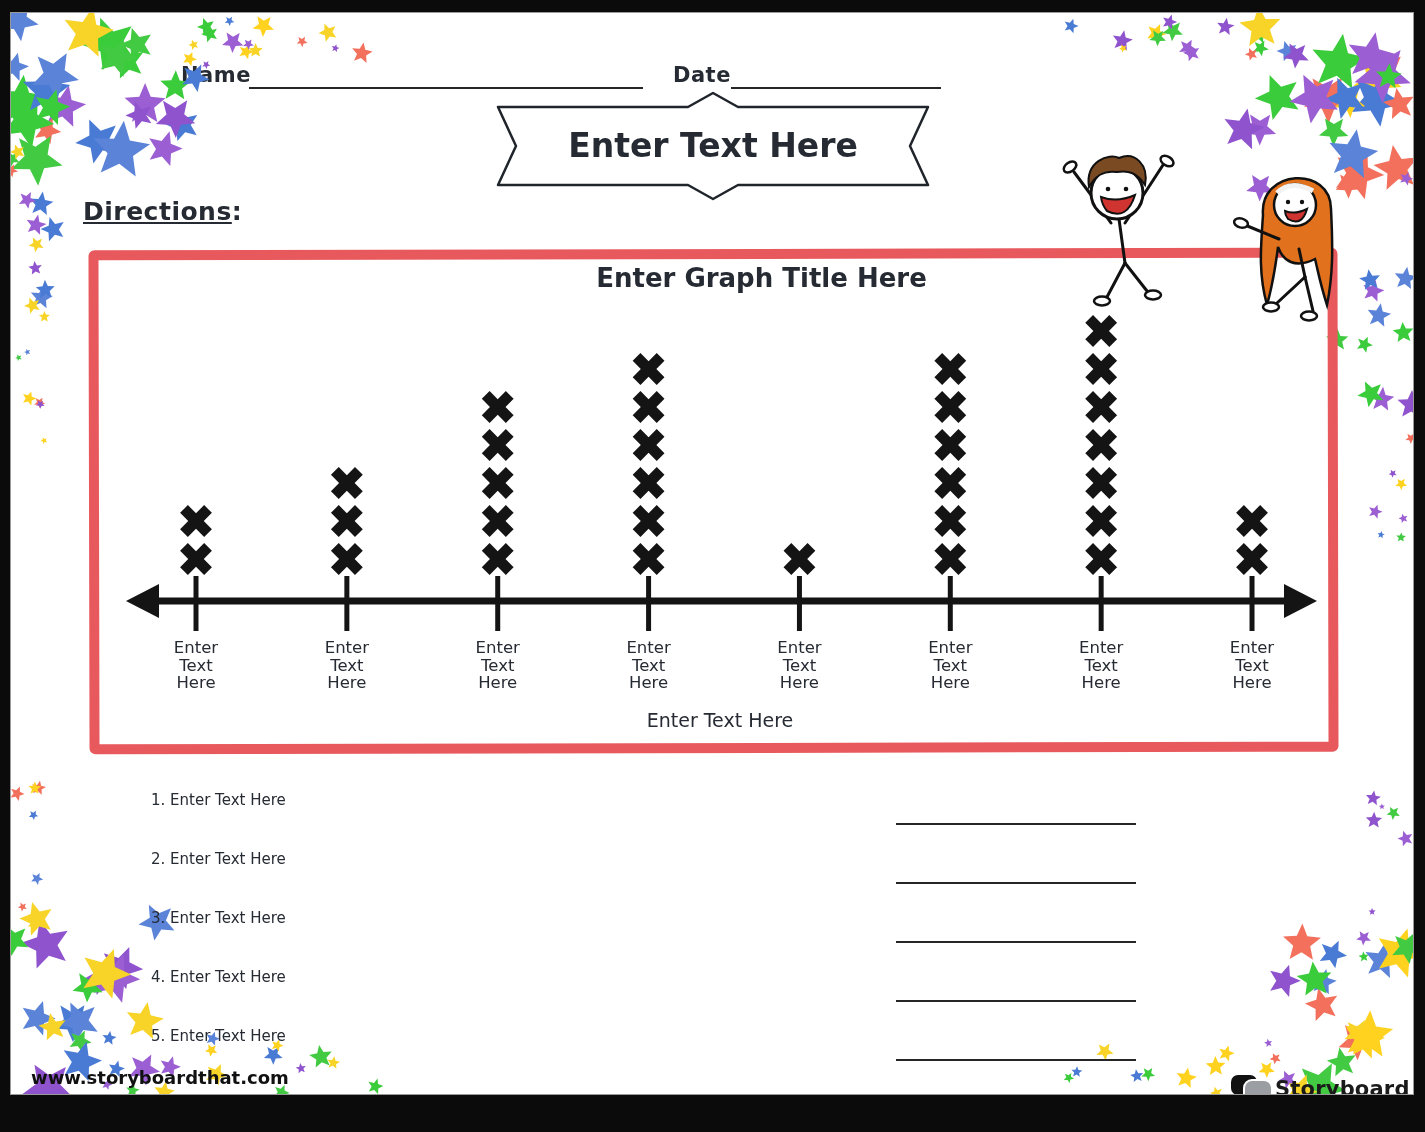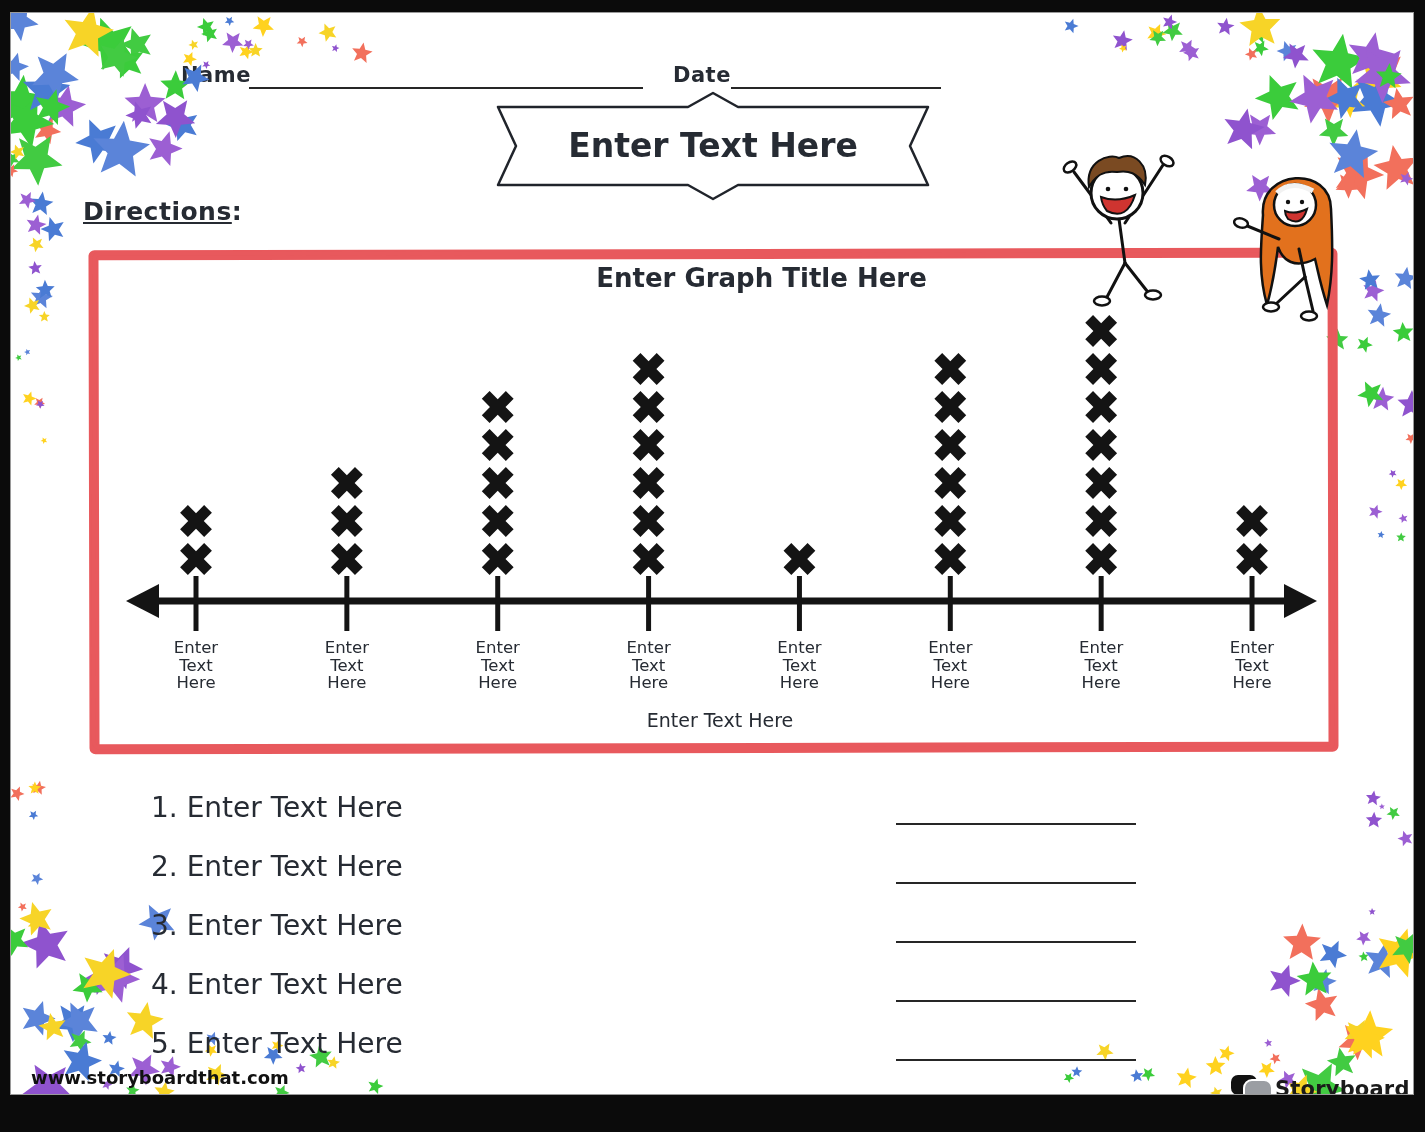--- a/index.html
+++ b/index.html
@@ -31,21 +31,21 @@
     content:"";position:absolute;inset:-7px;border:4px solid #e8595d;
     border-radius:8px;opacity:.55;transform:rotate(.15deg);
   }
   #graph-title{
     left:78px;top:250px;width:1249px;text-align:center;
     font-size:26px;font-weight:700;color:#262b33;z-index:3;margin-left:48px;
   }
   #chart-svg{left:78px;top:236px;z-index:3;}
   #boy-figure{left:1040px;top:138px;z-index:4;}
   #girl-figure{left:1222px;top:140px;z-index:4;}
-  .q-row{left:140px;font-size:28px;color:#262b33;font-weight:500;z-index:3;}
+  .q-row{left:140px;font-size:15px;color:#262b33;font-weight:500;z-index:3;}
   .q-line{left:885px;width:240px;z-index:3;}
   #stars-svg{left:0;top:0;z-index:1;}
   #watermark{left:20px;top:1054px;font-size:18px;font-weight:bold;color:#111;z-index:6;}
   #logo{left:1218px;top:1060px;display:flex;align-items:center;z-index:6;}
   #logo .logo-text{font-size:21px;font-weight:bold;color:#1a1a1a;letter-spacing:.2px;}
   svg text{font-family:"DejaVu Sans",sans-serif;}
 </style>
 </head>
 <body>
 

